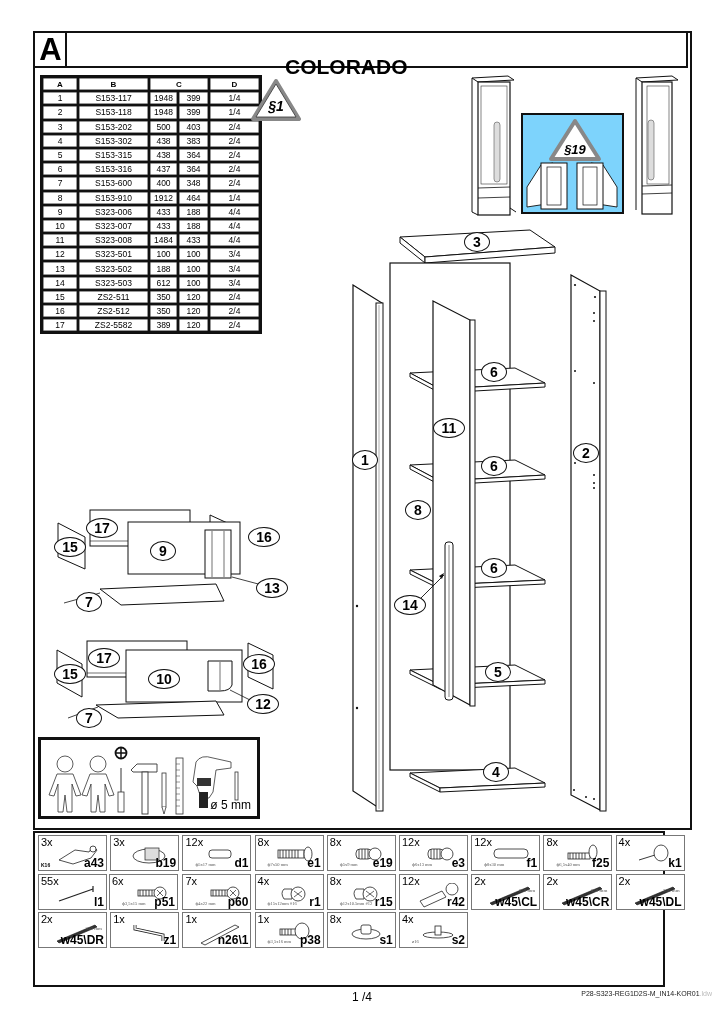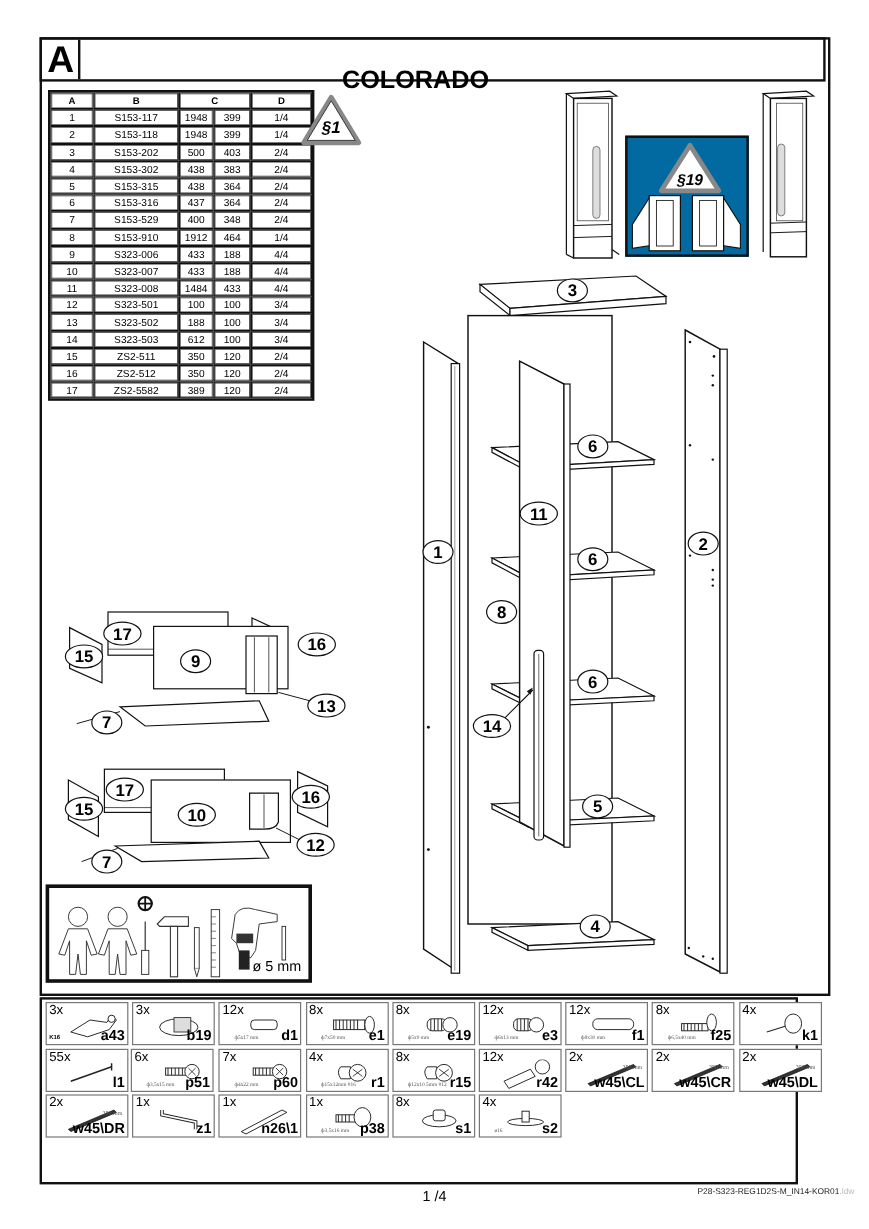--- a/index.html
+++ b/index.html
@@ -89,21 +89,21 @@
       </tr>
       <tr>
         <td class="a">6</td>
         <td class="b">S153-316</td>
         <td class="c1">437</td>
         <td class="c2">364</td>
         <td class="d">2/4</td>
       </tr>
       <tr>
         <td class="a">7</td>
-        <td class="b">S153-529</td>
+        <td class="b">S153-600</td>
         <td class="c1">400</td>
         <td class="c2">348</td>
         <td class="d">2/4</td>
       </tr>
       <tr>
         <td class="a">8</td>
         <td class="b">S153-910</td>
         <td class="c1">1912</td>
         <td class="c2">464</td>
         <td class="d">1/4</td>
@@ -185,21 +185,21 @@
   <rect x="10" y="8" width="32" height="133" fill="#fff" stroke="#111" stroke-width="1.2"></rect>
   <line x1="4" y1="4" x2="4" y2="138" stroke="#111" stroke-width="1"></line>
   <line x1="4" y1="138" x2="10" y2="141" stroke="#111"></line>
   <rect x="13" y="12" width="26" height="98" fill="none" stroke="#333" stroke-width="0.6"></rect>
   <rect x="26" y="48" width="6" height="60" rx="3" fill="#ddd" stroke="#555" stroke-width="0.6"></rect>
   <line x1="10" y1="114" x2="42" y2="113" stroke="#111" stroke-width="0.8"></line>
   <line x1="10" y1="124" x2="42" y2="123" stroke="#111" stroke-width="0.8"></line>
   <line x1="42" y1="134" x2="48" y2="138" stroke="#111"></line>
 </svg>
 
-<div style="position:absolute;left:521px;top:113px;width:103px;height:101px;border:2.5px solid #111;box-sizing:border-box;background:#0369a1;padding-left:20px;">
+<div style="position:absolute;left:521px;top:113px;width:103px;height:101px;border:2.5px solid #111;box-sizing:border-box;background:#7dd3fc;padding-left:20px;">
   <svg width="98" height="96" style="position:absolute;left:0;top:0;">
     <path d="M52 6 L76 44 L28 44 Z" fill="#fff" stroke="#888" stroke-width="4" stroke-linejoin="round"></path>
     <text x="52" y="39" text-anchor="middle" font-family="Liberation Sans, sans-serif" font-weight="bold" font-style="italic" font-size="13">§19</text>
     <polygon points="4,72 18,50 30,48 30,88 4,92" fill="#fff" stroke="#111" stroke-width="0.9"></polygon>
     <rect x="18" y="48" width="26" height="46" fill="#fff" stroke="#111" stroke-width="1"></rect>
     <rect x="24" y="52" width="14" height="38" fill="none" stroke="#111" stroke-width="0.7"></rect>
     <polygon points="94,72 80,50 68,48 68,88 94,92" fill="#fff" stroke="#111" stroke-width="0.9"></polygon>
     <rect x="54" y="48" width="26" height="46" fill="#fff" stroke="#111" stroke-width="1"></rect>
     <rect x="60" y="52" width="14" height="38" fill="none" stroke="#111" stroke-width="0.7"></rect>
   </svg>

